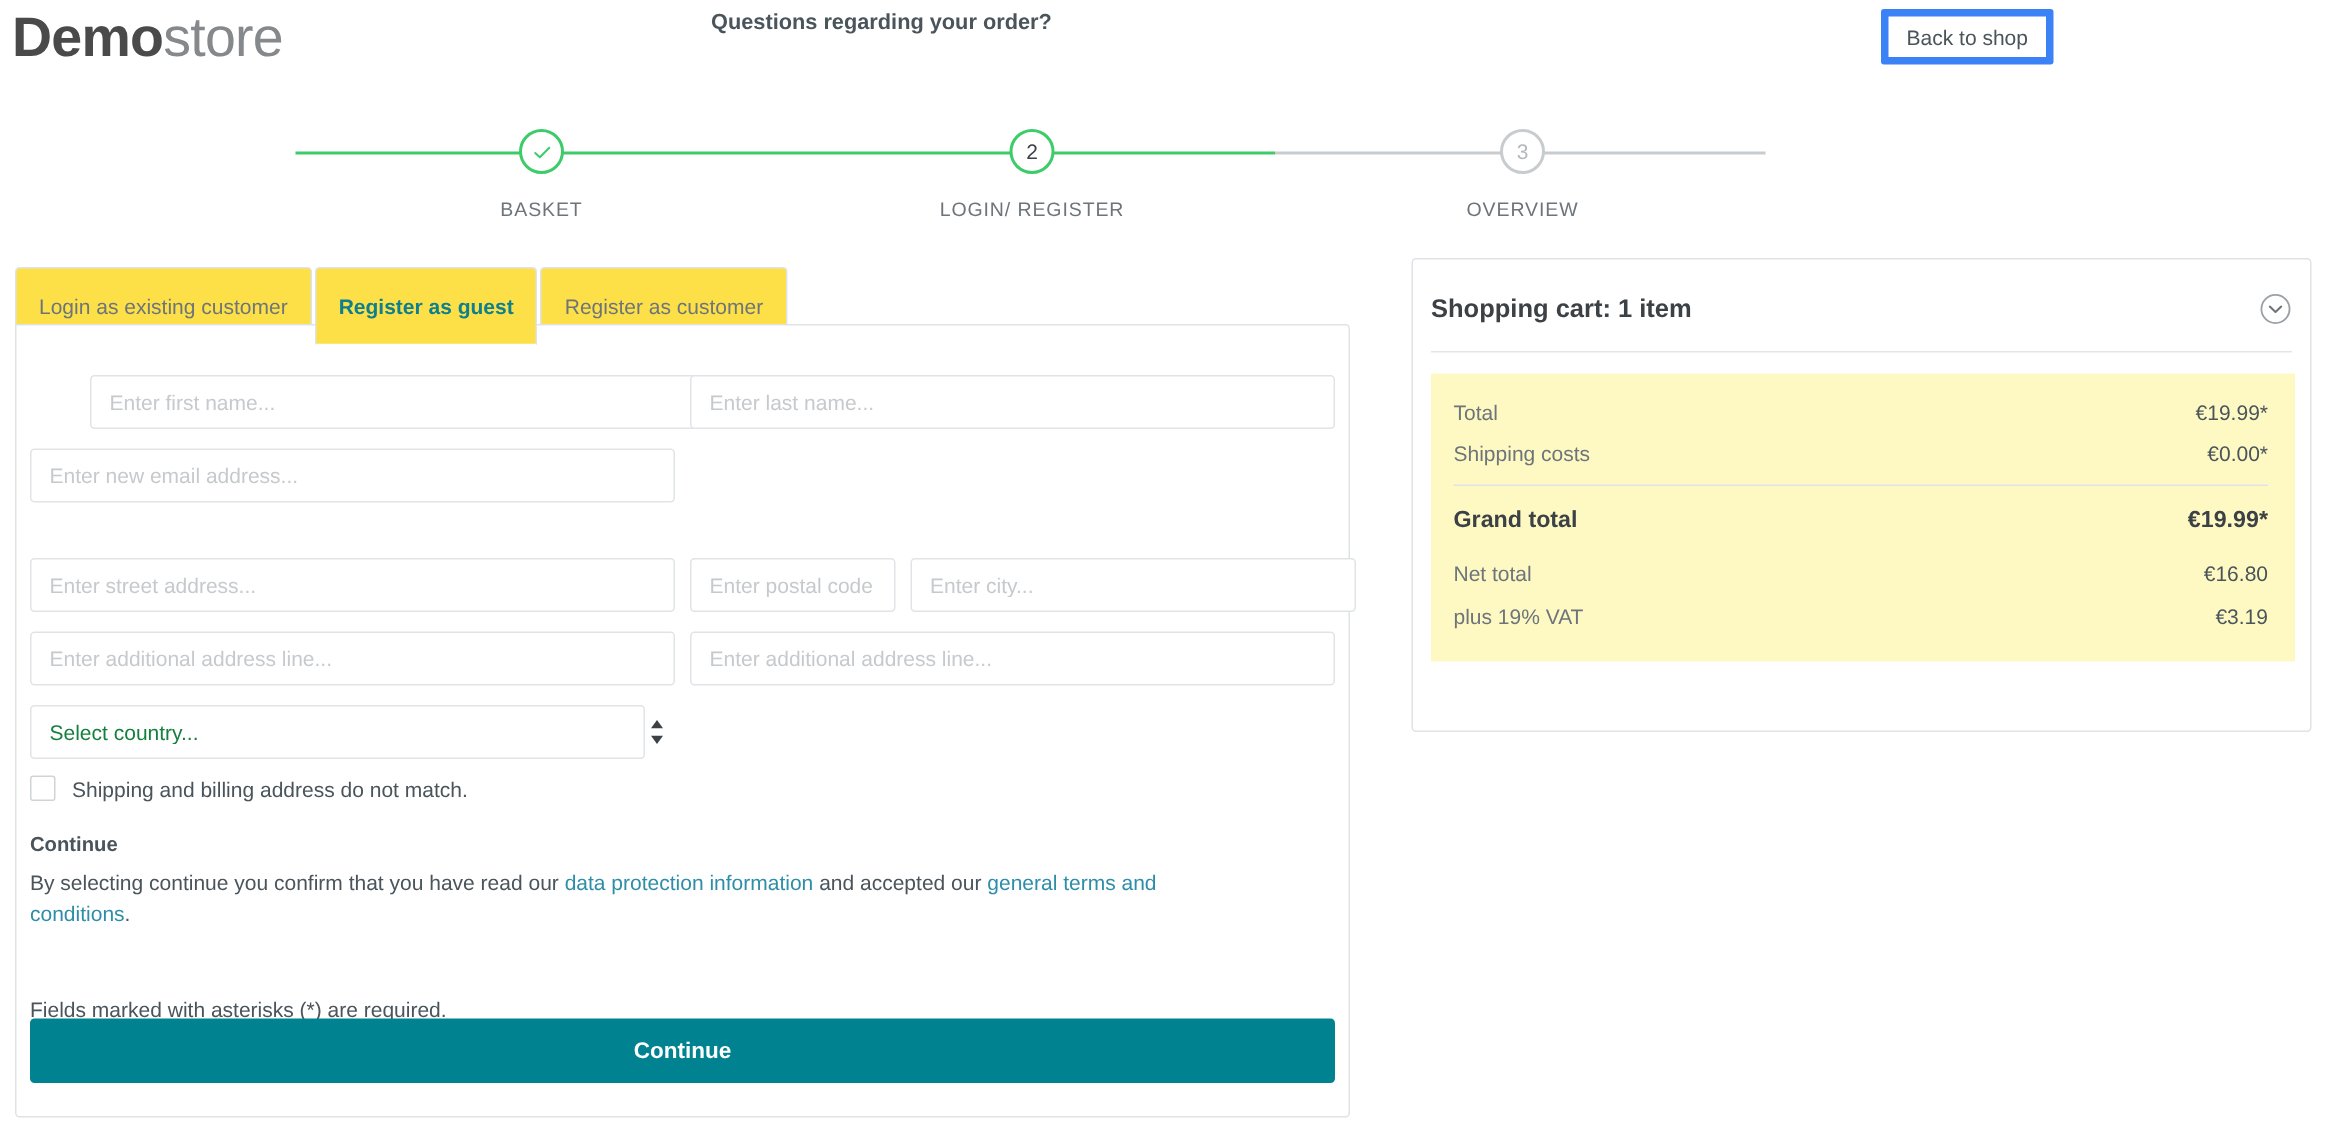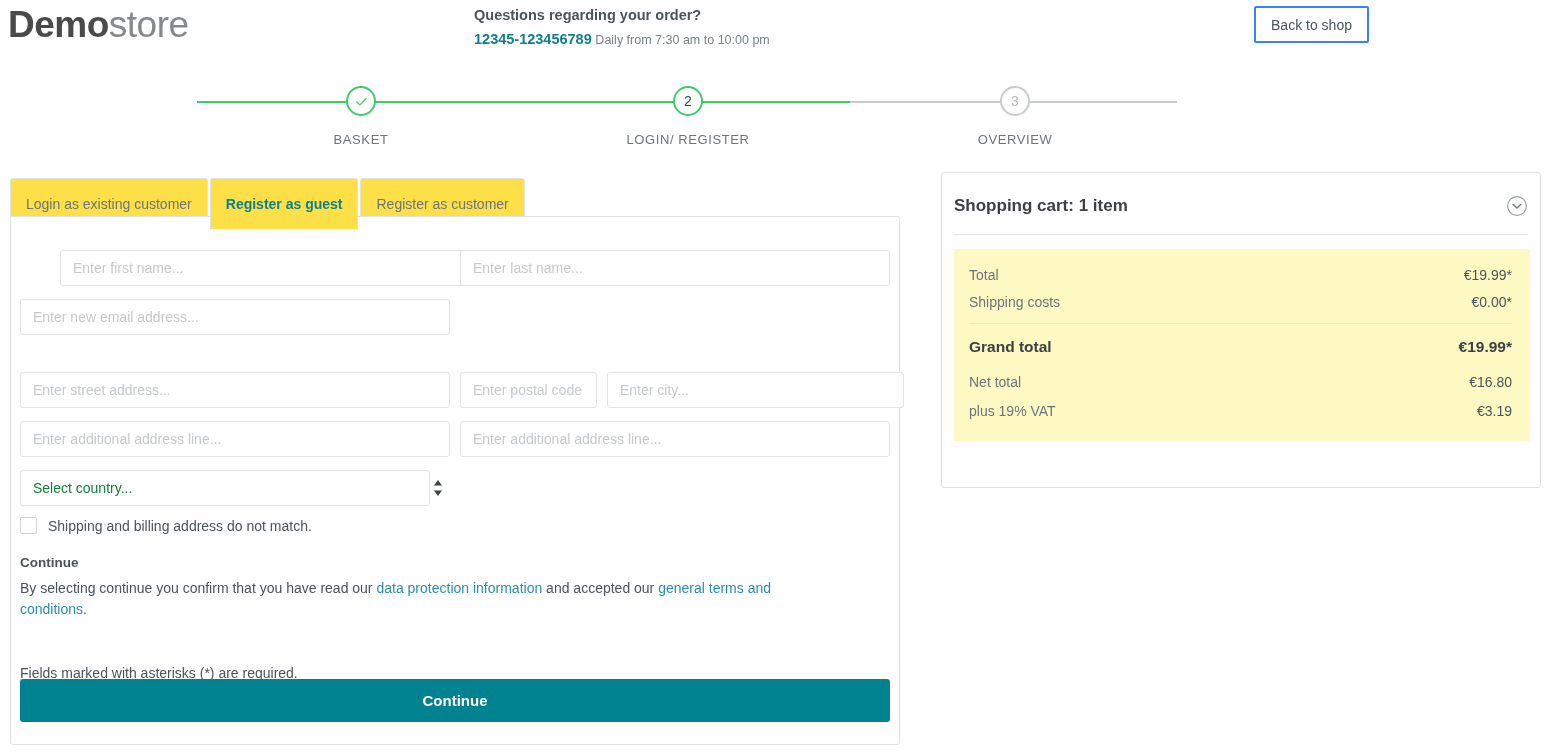--- a/index.html
+++ b/index.html
@@ -26,21 +26,21 @@
 
   .contact { position: absolute; left: 474px; top: 5px; line-height: 1.45; }
   .contact-title { font-size: 14.5px; font-weight: bold; color: #4a545b; }
   .contact-line { font-size: 13px; margin-top: 3px; white-space: nowrap; }
   .contact-phone { color: #0d7f8e; font-weight: bold; font-size: 14.5px; }
   .contact-hours { color: #7a8287; font-size: 12.5px; }
 
   .back-btn {
     position: absolute; left: 1254px; top: 6px;
     width: 115px; height: 37px;
-    border: 2px solid #3b82f6; background: #ffffff;
+    border: 5px solid #3b82f6; background: #ffffff;
     color: #4a545b; font-size: 14px;
     font-family: "Liberation Sans", sans-serif;
     cursor: pointer; border-radius: 2px;
     display: flex; align-items: center; justify-content: center;
   }
 
   
   .stepper { position: absolute; left: 0; top: 86px; width: 1553px; height: 62px; }
   .step-line {
     position: absolute; top: 15px; height: 2px;
@@ -174,24 +174,20 @@
 
 <div class="page">
 
   <div class="header">
     <div class="logo">
       <span class="logo-bold">Demo</span><span class="logo-light">store</span>
     </div>
 
     <div class="contact">
       <div class="contact-title">Questions regarding your order?</div>
-      <div class="contact-line">
-        <span class="contact-phone">12345-123456789</span>
-        <span class="contact-hours">Daily from 7:30 am to 10:00 pm</span>
-      </div>
     </div>
 
     <button class="back-btn">Back to shop</button>
   </div>
 
   <div class="stepper">
     <div class="step-line line-a"></div>
     <div class="step-line line-b"></div>
     <div class="step-line line-c"></div>
     <div class="step-line line-d"></div>

